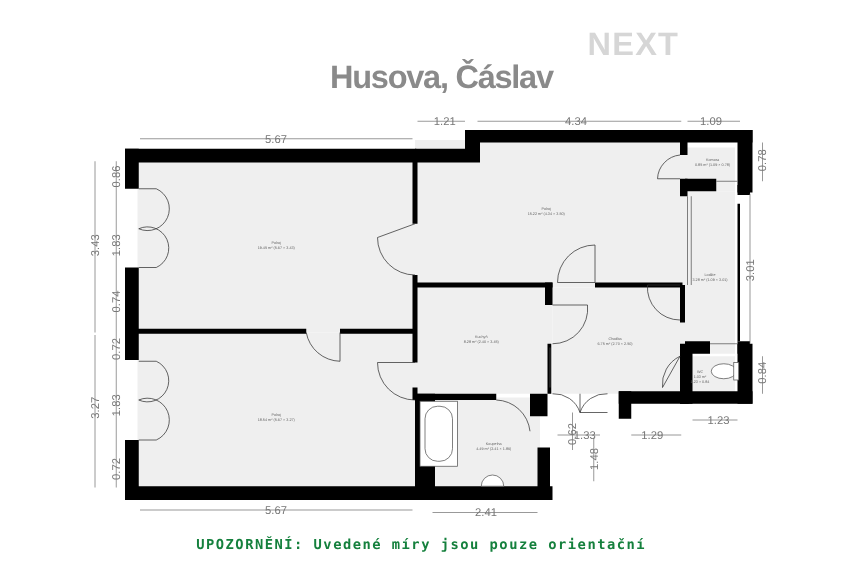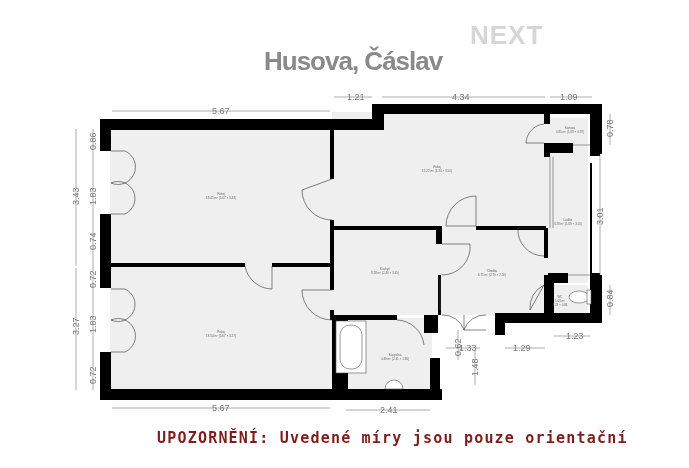--- a/index.html
+++ b/index.html
@@ -1,19 +1,19 @@
 <!DOCTYPE html>
 <html><head>
 <meta charset="utf-8">
 <style>
   html, body { margin: 0; padding: 0; background: #ffffff; }
   body { width: 689px; height: 468px; position: relative; overflow: hidden; font-family: "Liberation Sans", sans-serif; }
   .title { position: absolute; left: 264px; top: 46px; font-size: 26px; font-weight: bold; color: #8a8a8a; letter-spacing: -1px; font-family: "Liberation Sans", sans-serif; }
   .logo { position: absolute; left: 470px; top: 20px; font-size: 26px; font-weight: bold; color: #d6d6d6; letter-spacing: 1px; font-family: "Liberation Sans", sans-serif; text-align: right; }
-  .warning { position: absolute; left: 157px; top: 429px; font-size: 15px; font-weight: bold; color: #7f1d1d; letter-spacing: 1.2px; font-family: "DejaVu Sans Mono", monospace; }
+  .warning { position: absolute; left: 157px; top: 429px; font-size: 11px; font-weight: bold; color: #15803d; letter-spacing: 1.2px; font-family: "DejaVu Sans Mono", monospace; }
   svg { position: absolute; left: 0; top: 0; }
   .dim { font-family: "Liberation Sans", sans-serif; font-size: 9px; fill: #777; }
   .lbl { font-family: "Liberation Sans", sans-serif; font-size: 3px; fill: #666; }
 </style>
 </head>
 <body>
 
 <div class="title">Husova, Čáslav</div>
 <div class="logo">NEXT</div>
 

